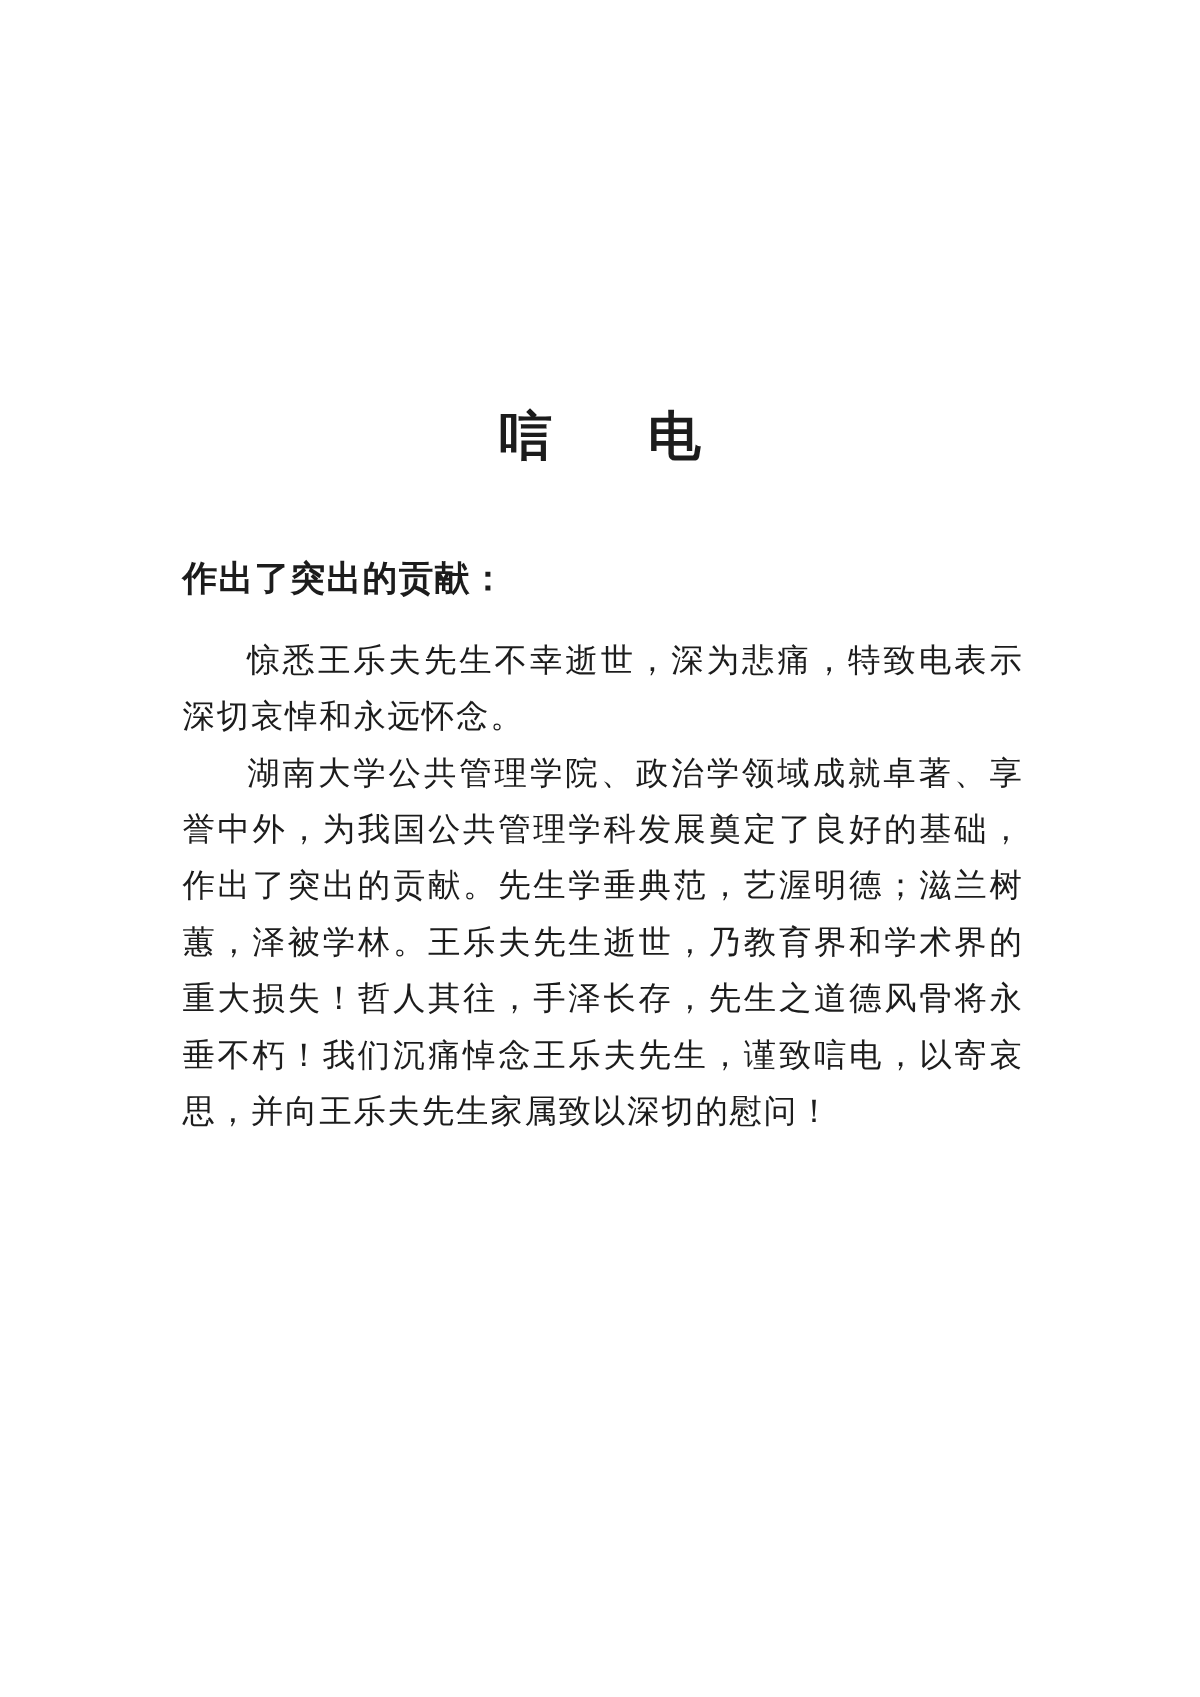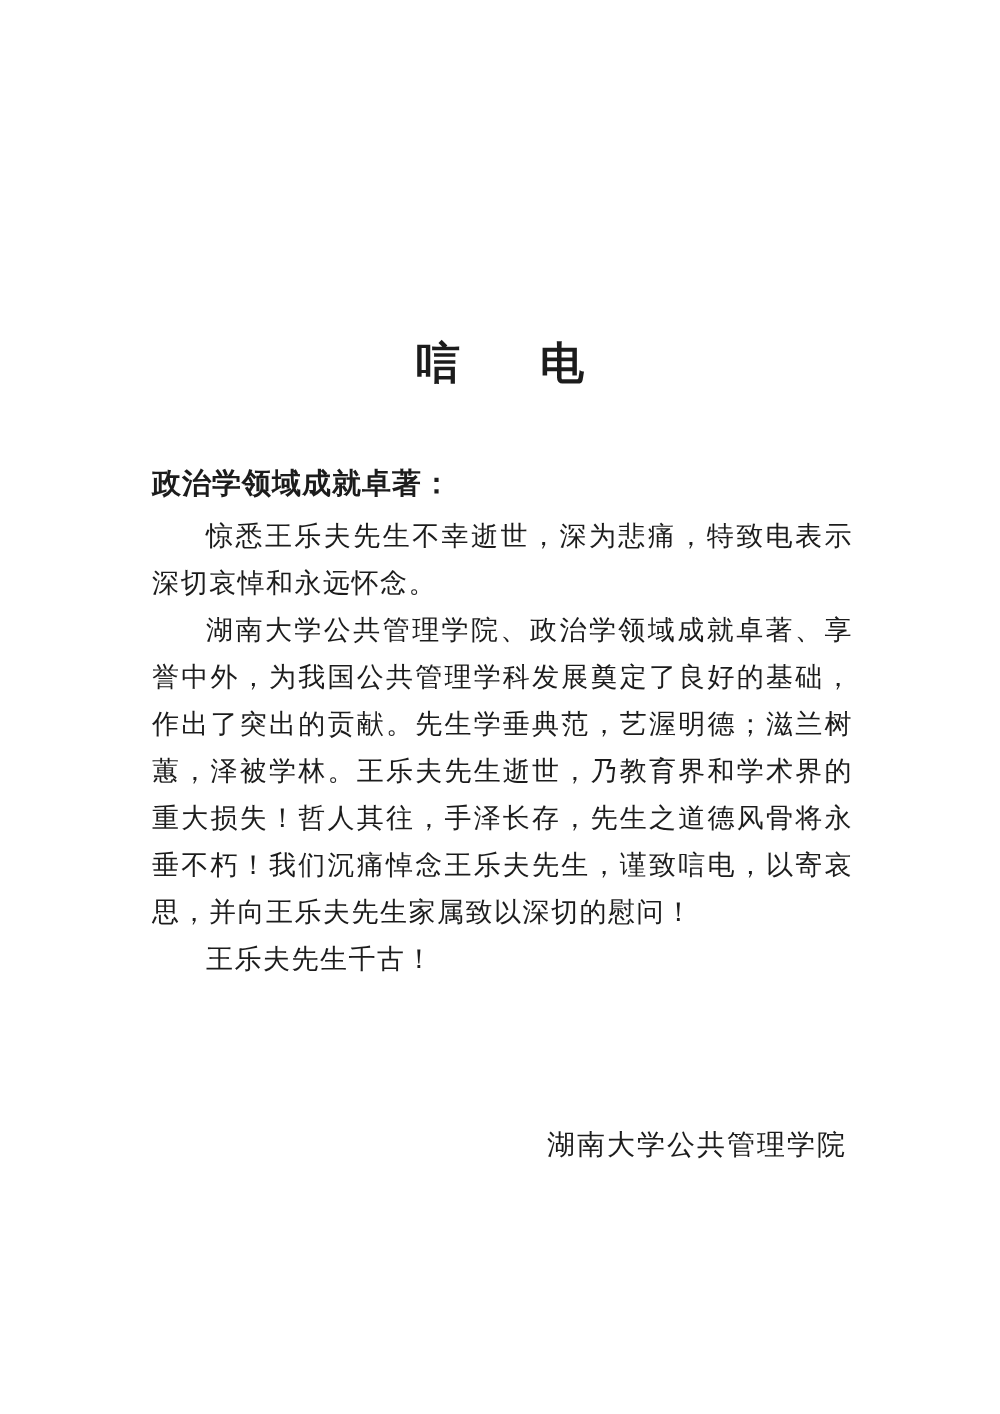--- a/index.html
+++ b/index.html
@@ -39,21 +39,21 @@
     position: absolute;
     top: 464px;
     left: 152px;
     font-size: 29px;
     font-weight: bold;
     line-height: 38px;
     letter-spacing: 1px;
   }
   .doc-body {
     position: absolute;
-    top: 513px;
+    top: 527px;
     left: 152px;
     width: 701px;
   }
   .doc-body p {
     margin: 0;
     font-size: 27px;
     line-height: 47px;
     letter-spacing: 1.5px;
     text-indent: 2em;
     text-align: justify;
@@ -78,24 +78,22 @@
     white-space: nowrap;
   }
 </style>
 </head>
 <body>
 
 <div class="page">
 
   <div class="doc-title">唁电</div>
 
-  <div class="salutation">政治学领域成就卓著：</div>
+  <div class="salutation">作出了突出的贡献：</div>
 
   <div class="doc-body">
     <p>惊悉王乐夫先生不幸逝世，深为悲痛，特致电表示深切哀悼和永远怀念。</p>
     <p>湖南大学公共管理学院、政治学领域成就卓著、享誉中外，为我国公共管理学科发展奠定了良好的基础，作出了突出的贡献。先生学垂典范，艺渥明德；滋兰树蕙，泽被学林。王乐夫先生逝世，乃教育界和学术界的重大损失！哲人其往，手泽长存，先生之道德风骨将永垂不朽！我们沉痛悼念王乐夫先生，谨致唁电，以寄哀思，并向王乐夫先生家属致以深切的慰问！</p>
-    <p>王乐夫先生千古！</p>
   </div>
 
-  <div class="signature">湖南大学公共管理学院</div>
 
 
 </div>
 
 </body></html>

